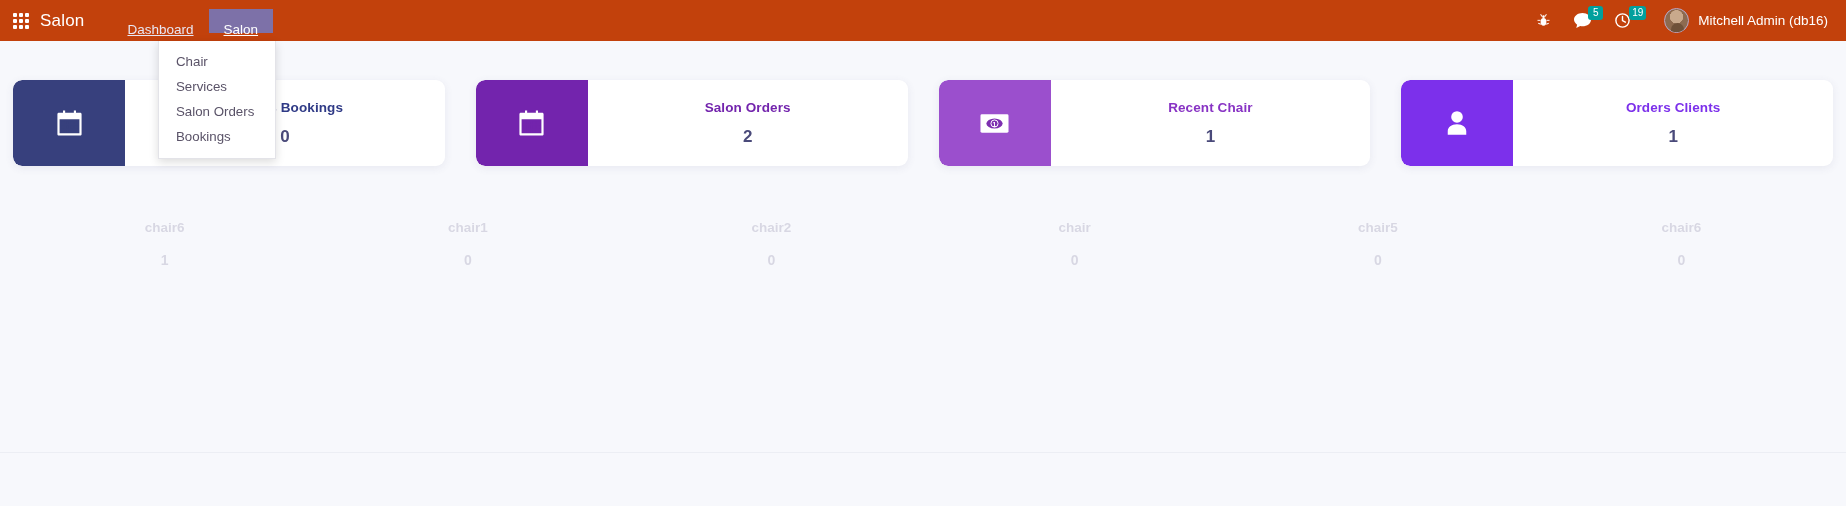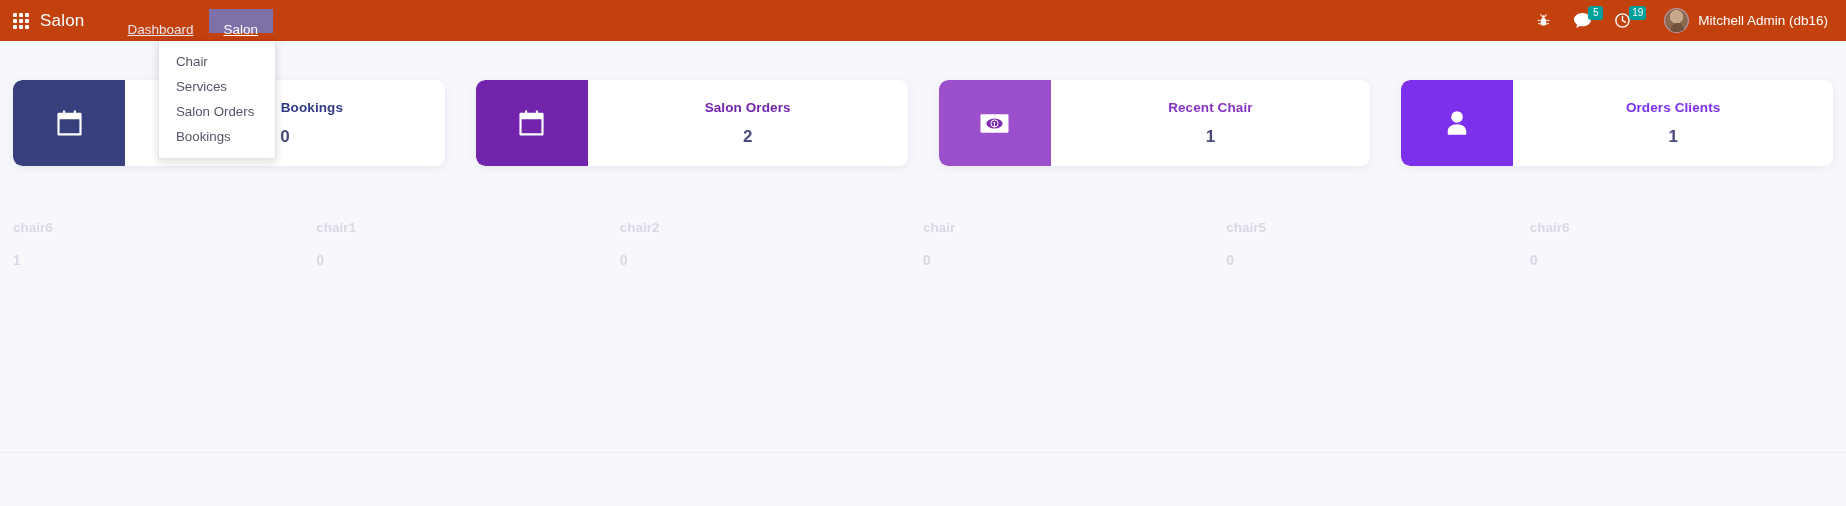--- a/index.html
+++ b/index.html
@@ -165,21 +165,21 @@
 
   
   .chair-row {
     display: flex;
     margin-top: 54px;
     padding: 0 13px;
   }
   .chair-cell {
     flex: 1 1 0;
     display: flex; flex-direction: column;
-    align-items: flex-start;
+    align-items: center;
     gap: 17px;
     opacity: .34;
   }
   .chair-name {
     font-size: 13.5px;
     font-weight: bold;
     color: #9d9ab4;
     text-shadow: 0 0 3px rgba(255,255,255,.9);
   }
   .chair-value {

